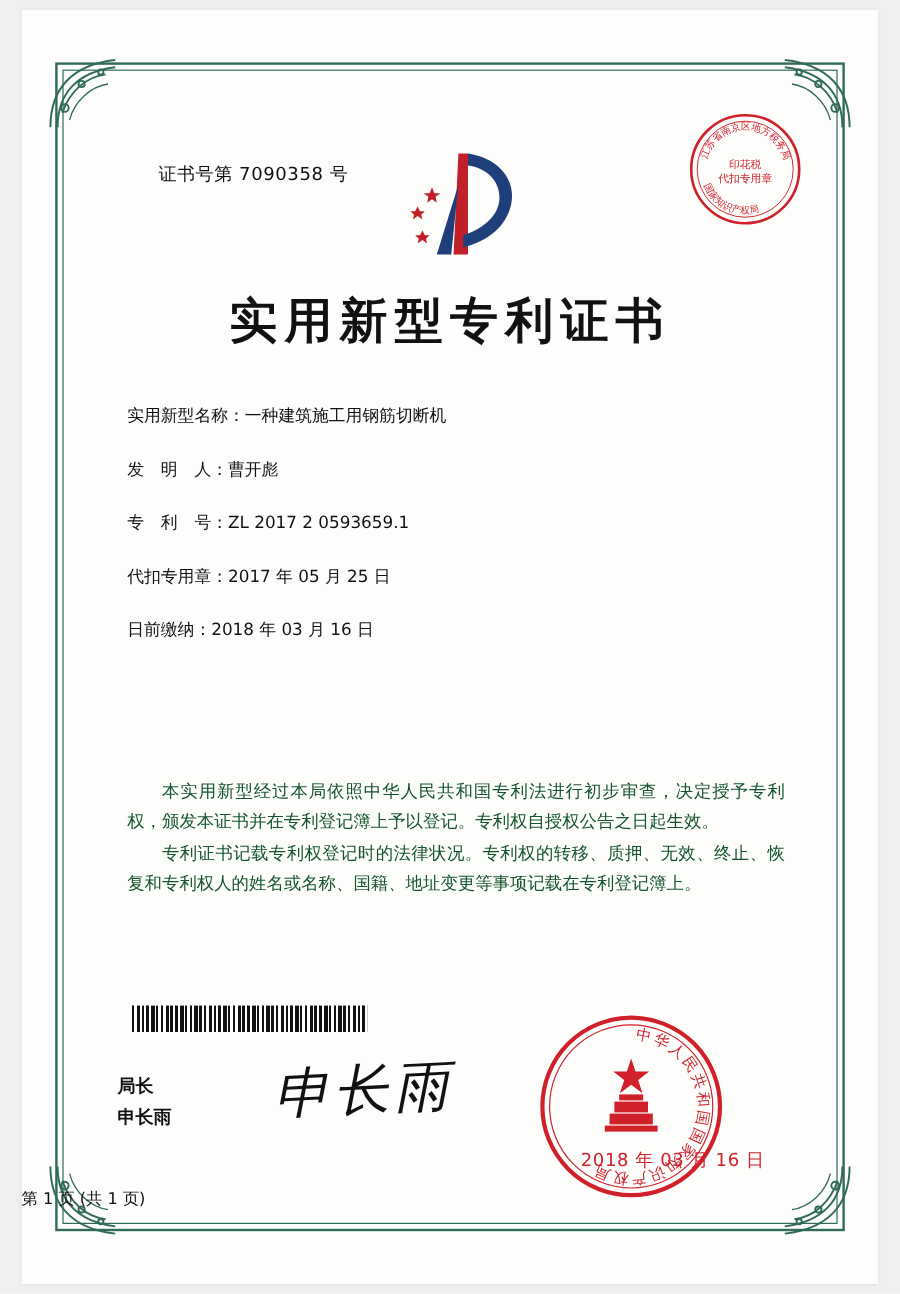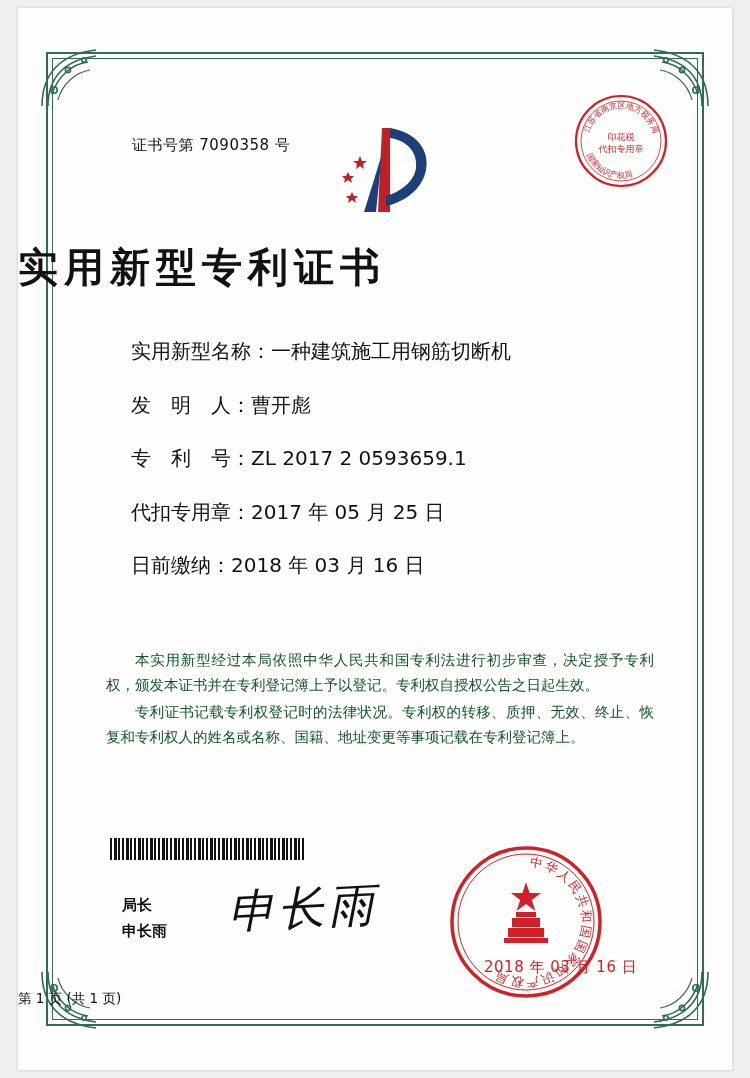--- a/index.html
+++ b/index.html
@@ -44,37 +44,36 @@
     position:absolute;left:78px;top:128px;
     font-size:15px;color:#111;letter-spacing:.5px;
     font-family:"DejaVu Sans","Liberation Sans",sans-serif;
     margin-left:36px;
   }
   .logo{
     position:absolute;left:312px;top:112px;width:110px;height:100px;
   }
   .title{
     position:absolute;left:0;right:0;top:232px;
-    text-align:left;
+    text-align:center;
     font-size:40px;font-weight:bold;color:#111;
     letter-spacing:6px;
   }
   
   .stamp-top{
     position:absolute;right:62px;top:84px;
     width:98px;height:98px;
   }
   
   .fields{
     position:absolute;left:88px;top:330px;right:70px;
   }
   .field{
-    font-size:20px;color:#111;margin-bottom:26.5px;
+    font-size:14px;color:#111;margin-bottom:26.5px;
     white-space:nowrap;
-    margin-left:25px;
   }
   .field .lbl{display:inline-block;}
   .field .val{display:inline;}
 
   
   .paras{
     position:absolute;left:88px;top:640px;right:78px;
     font-size:14.5px;color:#14532d;line-height:25px;
     text-align:justify;
   }
@@ -84,21 +83,21 @@
   .barcode{
     position:absolute;left:92px;top:830px;
     width:196px;height:22px;
     background:
       repeating-linear-gradient(to right,#111 0 2px,transparent 2px 4px),
       repeating-linear-gradient(to right,#111 0 1px,transparent 1px 6px);
     background-blend-mode:normal;
   }
   
   .sig-label{
-    position:absolute;left:104px;top:884px;
+    position:absolute;left:80px;top:884px;
     font-size:15px;color:#111;line-height:26px;font-weight:bold;
   }
   .sig-hand{
     position:absolute;left:210px;top:870px;
     font-family:"DejaVu Serif","Liberation Serif",serif;
     font-size:46px;color:#111;
     letter-spacing:4px;
     transform:rotate(-3deg);
     font-style:italic;
   }

